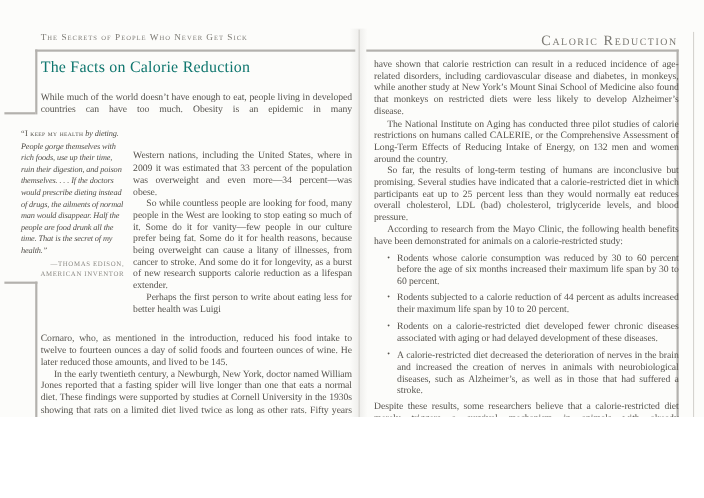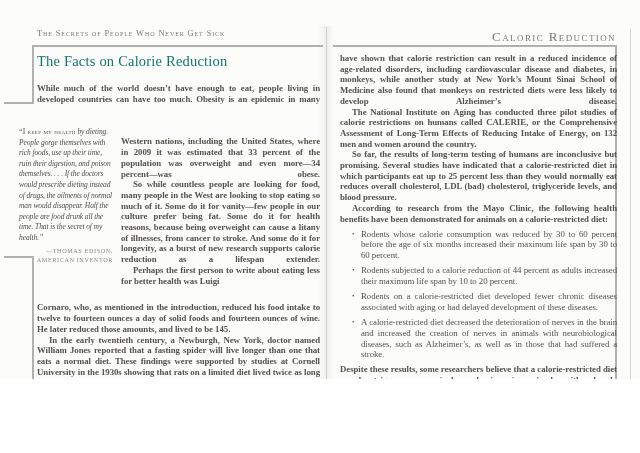--- a/index.html
+++ b/index.html
@@ -32,30 +32,30 @@
   .runhead-left  { left:37px; }
   .runhead-right { right:24px; letter-spacing:1.4px; font-size:13px; }
 
   
   .chapter-heading { position:absolute; left:37px; top:53px; margin:0;
     font-size:14.5px; font-weight:normal; letter-spacing:0.2px; color:#0f766e; }
 
   
   .body { position:absolute; font-size:8.8px; line-height:10.7px;
     letter-spacing:-0.05px; text-align:justify; color:#55524c; }
-  .body p { margin:0;font-weight:bold; }
+  .body p { margin:0; }
   .left-body  { left:37px; top:83px; width:283px; }
   .right-body { left:340px; top:53px; width:277px; }
   .ind  { text-indent:12px; }
   .cont { text-align-last:justify; }
   .tail { text-align-last:left; }
   .wrapcol { margin-left:84px; min-height:166px;margin-top:32px; }
 
   
-  .pullquote { position:absolute; left:19px; top:127px; width:96px;
+  .pullquote { position:absolute; left:19px; top:117px; width:96px;
     font-size:7.5px; line-height:10.6px; letter-spacing:-0.1px;
     font-style:italic; color:#4f4c46; text-align:left; }
   .pullquote .lead { font-style:normal; font-variant:small-caps; letter-spacing:0.3px; }
   .pq-attr { margin-top:2px; font-style:normal; text-align:right;
     font-size:6.2px; line-height:9px; letter-spacing:0.6px;
     text-transform:uppercase; color:#8b8983; padding-right:2px; }
 
   
   .bullet-list { margin:3px 0 4px 12px; }
   .bullet { display:flex; margin-top:4.5px; }
@@ -114,21 +114,21 @@
 
   <div class="runhead runhead-right">Caloric Reduction</div>
 
   <div class="rule rule-head-right"></div>
   <div class="rule rail-right"></div>
 
   <div class="body right-body">
     <p class="cont">have shown that calorie restriction can result in a reduced incidence of age-related disorders, including cardiovascular disease and diabetes, in monkeys, while another study at New York’s Mount Sinai School of Medicine also found that monkeys on restricted diets were less likely to develop Alzheimer’s disease.</p>
     <p class="ind">The National Institute on Aging has conducted three pilot studies of calorie restrictions on humans called CALERIE, or the Comprehensive Assessment of Long-Term Effects of Reducing Intake of Energy, on 132 men and women around the country.</p>
     <p class="ind">So far, the results of long-term testing of humans are inconclusive but promising. Several studies have indicated that a calorie-restricted diet in which participants eat up to 25 percent less than they would normally eat reduces overall cholesterol, LDL (bad) cholesterol, triglyceride levels, and blood pressure.</p>
-    <p class="ind">According to research from the Mayo Clinic, the following health benefits have been demonstrated for animals on a calorie-restricted diet:</p>
+    <p class="ind">According to research from the Mayo Clinic, the following health benefits have been demonstrated for animals on a calorie-restricted study:</p>
 
     <div class="bullet-list">
       <div class="bullet">
         <span class="bmark">•</span>
         <span class="btext">Rodents whose calorie consumption was reduced by 30 to 60 percent before the age of six months increased their maximum life span by 30 to 60 percent.</span>
       </div>
       <div class="bullet">
         <span class="bmark">•</span>
         <span class="btext">Rodents subjected to a calorie reduction of 44 percent as adults increased their maximum life span by 10 to 20 percent.</span>
       </div>

